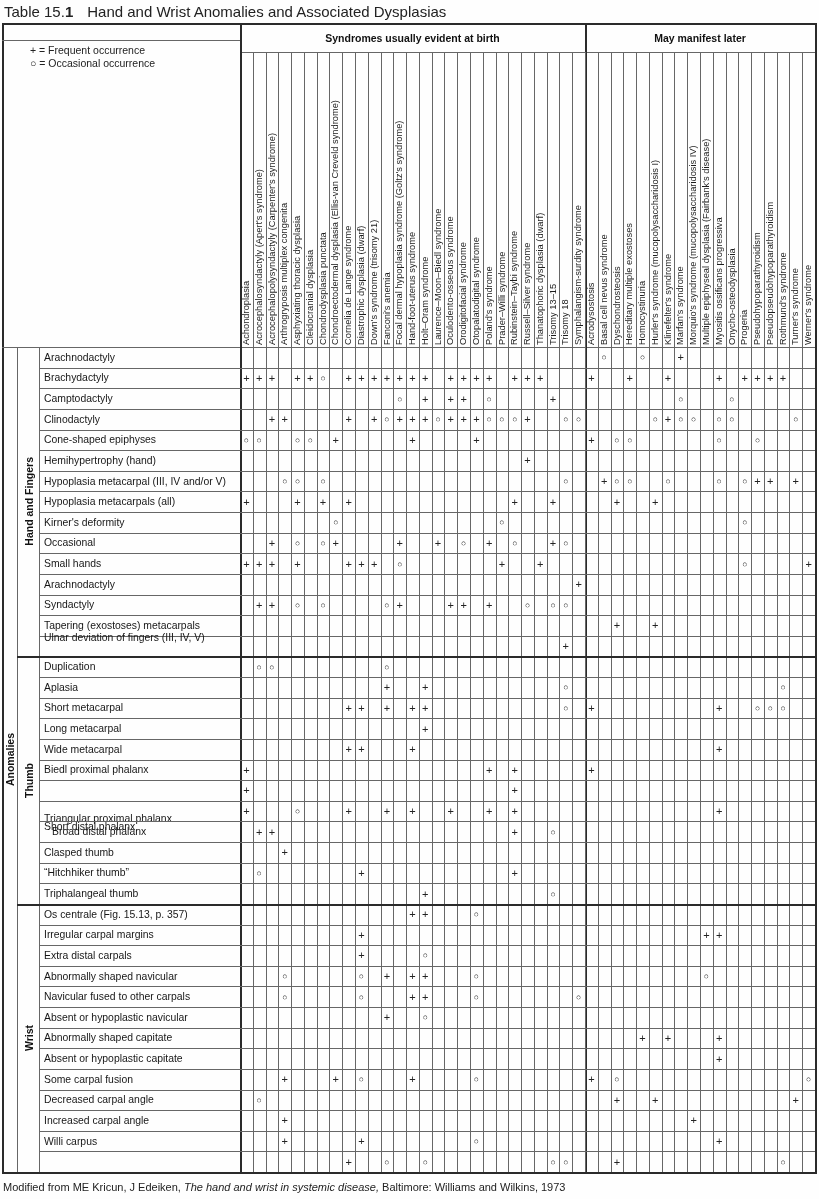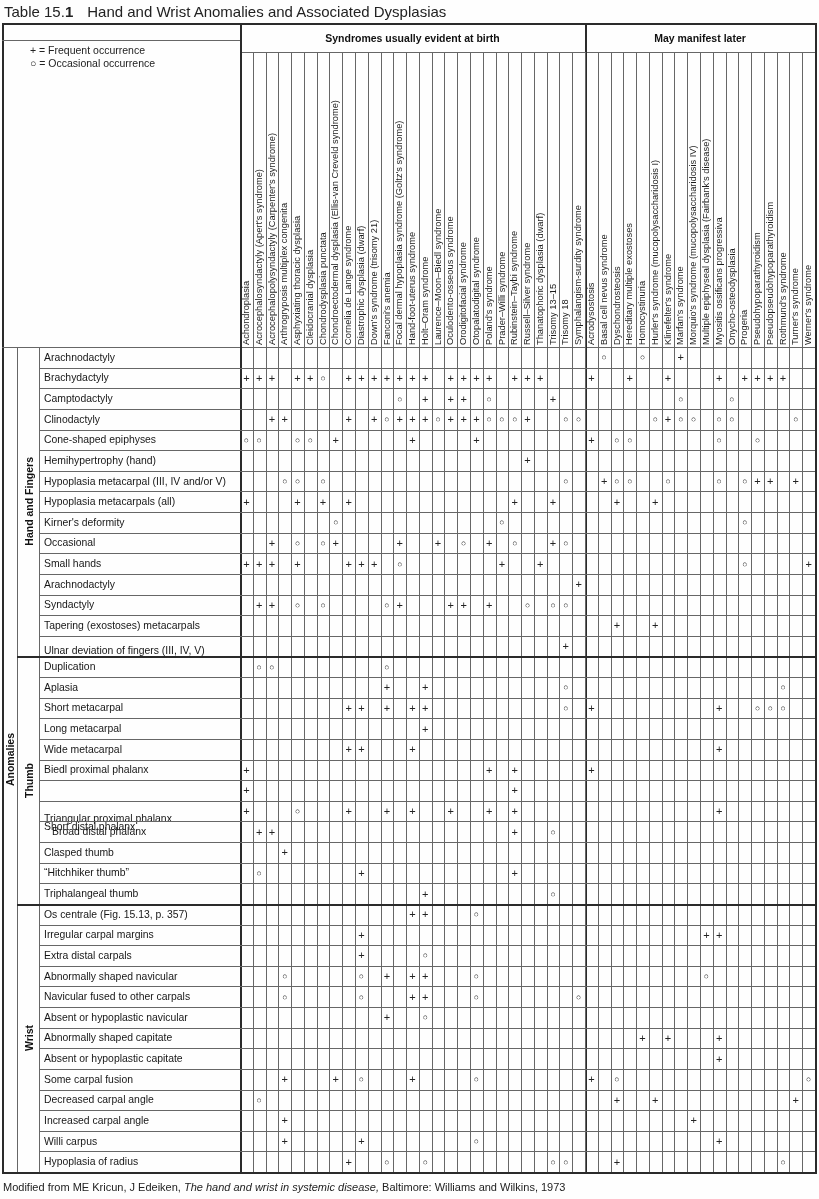--- a/index.html
+++ b/index.html
@@ -390,21 +390,21 @@
     <div class="sym o" style="left: 316.667px; top: 594.5px; width: 12.7778px; height: 20.625px;">○</div>
     <div class="sym o" style="left: 380.556px; top: 594.5px; width: 12.7778px; height: 20.625px;">○</div>
     <div class="sym o" style="left: 521.112px; top: 594.5px; width: 12.7778px; height: 20.625px;">○</div>
     <div class="sym o" style="left: 546.667px; top: 594.5px; width: 12.7778px; height: 20.625px;">○</div>
     <div class="sym o" style="left: 559.445px; top: 594.5px; width: 12.7778px; height: 20.625px;">○</div>
     <div class="line" style="left: 39px; top: 615.125px; width: 776.001px; height: 1px;"></div>
     <div class="rowlabel" style="top: 615.125px; height: 20.625px;">Tapering (exostoses) metacarpals</div>
     <div class="sym p" style="left: 610.556px; top: 615.125px; width: 12.7778px; height: 20.625px;">+</div>
     <div class="sym p" style="left: 648.89px; top: 615.125px; width: 12.7778px; height: 20.625px;">+</div>
     <div class="line" style="left: 39px; top: 635.75px; width: 776.001px; height: 1px;"></div>
-    <div class="rowlabel" style="top: 633px; height: 35px;">Ulnar deviation of fingers (III, IV, V)</div>
+    <div class="rowlabel" style="top: 620px; height: 35px;">Ulnar deviation of fingers (III, IV, V)</div>
     <div class="sym p" style="left: 559.445px; top: 635.75px; width: 12.7778px; height: 20.625px;">+</div>
     <div class="line" style="left: 39px; top: 656.375px; width: 776.001px; height: 1px;"></div>
     <div class="rowlabel" style="top: 656.375px; height: 20.625px;">Duplication</div>
     <div class="sym o" style="left: 252.778px; top: 656.375px; width: 12.7778px; height: 20.625px;">○</div>
     <div class="sym o" style="left: 265.556px; top: 656.375px; width: 12.7778px; height: 20.625px;">○</div>
     <div class="sym o" style="left: 380.556px; top: 656.375px; width: 12.7778px; height: 20.625px;">○</div>
     <div class="line" style="left: 39px; top: 677px; width: 776.001px; height: 1px;"></div>
     <div class="rowlabel" style="top: 677px; height: 20.625px;">Aplasia</div>
     <div class="sym p" style="left: 380.556px; top: 677px; width: 12.7778px; height: 20.625px;">+</div>
     <div class="sym p" style="left: 418.889px; top: 677px; width: 12.7778px; height: 20.625px;">+</div>
@@ -534,21 +534,20 @@
     <div class="rowlabel" style="top: 1110.12px; height: 20.625px;">Increased carpal angle</div>
     <div class="sym p" style="left: 278.333px; top: 1110.12px; width: 12.7778px; height: 20.625px;">+</div>
     <div class="sym p" style="left: 687.223px; top: 1110.12px; width: 12.7778px; height: 20.625px;">+</div>
     <div class="line" style="left: 39px; top: 1130.75px; width: 776.001px; height: 1px;"></div>
     <div class="rowlabel" style="top: 1130.75px; height: 20.625px;">Willi carpus</div>
     <div class="sym p" style="left: 278.333px; top: 1130.75px; width: 12.7778px; height: 20.625px;">+</div>
     <div class="sym p" style="left: 355px; top: 1130.75px; width: 12.7778px; height: 20.625px;">+</div>
     <div class="sym p" style="left: 712.779px; top: 1130.75px; width: 12.7778px; height: 20.625px;">+</div>
     <div class="sym o" style="left: 470px; top: 1130.75px; width: 12.7778px; height: 20.625px;">○</div>
     <div class="line" style="left: 39px; top: 1151.38px; width: 776.001px; height: 1px;"></div>
-    <div class="rowlabel" style="top: 1151.38px; height: 20.625px;">Hypoplasia of radius</div>
     <div class="sym p" style="left: 342.222px; top: 1151.38px; width: 12.7778px; height: 20.625px;">+</div>
     <div class="sym p" style="left: 610.556px; top: 1151.38px; width: 12.7778px; height: 20.625px;">+</div>
     <div class="sym o" style="left: 380.556px; top: 1151.38px; width: 12.7778px; height: 20.625px;">○</div>
     <div class="sym o" style="left: 418.889px; top: 1151.38px; width: 12.7778px; height: 20.625px;">○</div>
     <div class="sym o" style="left: 546.667px; top: 1151.38px; width: 12.7778px; height: 20.625px;">○</div>
     <div class="sym o" style="left: 559.445px; top: 1151.38px; width: 12.7778px; height: 20.625px;">○</div>
     <div class="sym o" style="left: 776.668px; top: 1151.38px; width: 12.7778px; height: 20.625px;">○</div>
     <div class="line" style="left: 17px; top: 347px; width: 1px; height: 825px;"></div>
     <div class="line" style="left: 39px; top: 347px; width: 1px; height: 825px;"></div>
     <div class="vlabel" style="left: 18px; top: 347px; width: 21px; height: 309.375px;">

